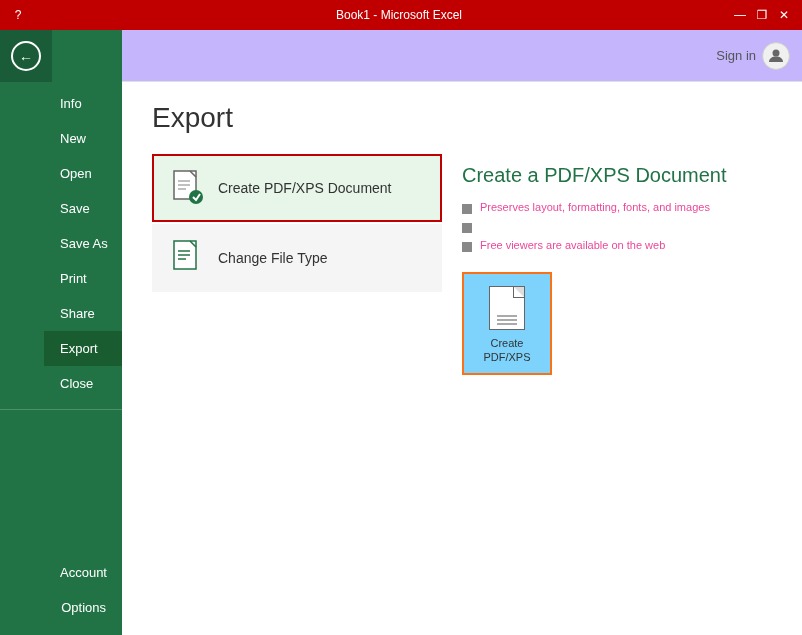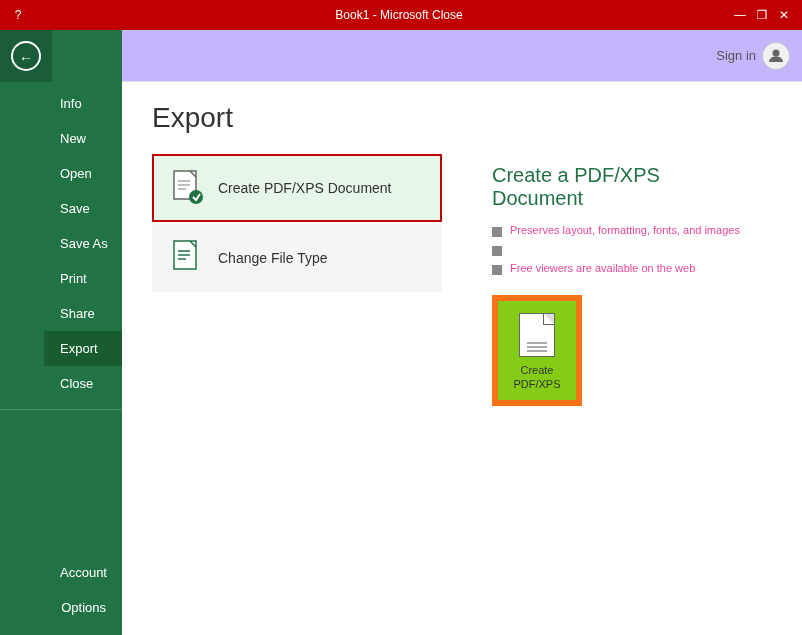--- a/index.html
+++ b/index.html
@@ -149,21 +149,20 @@
     }
     .page-title {
       font-size: 28px;
       font-weight: 300;
       color: #333;
       margin-bottom: 20px;
     }
     .export-body {
       display: flex;
       flex-direction: row;
-      gap: 30px;
     }
     .export-options {
       width: 290px;
       display: flex;
       flex-direction: column;
       gap: 2px;
     }
     .export-option {
       display: flex;
       align-items: center;
@@ -215,22 +214,22 @@
     }
     .bullet-icon {
       min-width: 10px;
       height: 10px;
       background: #888;
       margin-top: 3px;
       display: inline-block;
     }
     .create-pdf-btn {
       width: 90px;
-      border: 6px solid #f97316;
-      background: #84cc16;
+      border: 2px solid #f97316;
+      background: #7dd3fc;
       cursor: pointer;
       display: flex;
       flex-direction: column;
       align-items: center;
       padding: 12px 8px 8px;
       gap: 6px;
     }
     .pdf-file-icon {
       width: 36px;
       height: 44px;
@@ -282,21 +281,21 @@
       line-height: 1.3;
     }
   </style>
 </head>
 <body>
 
 <div class="title-bar">
   <div style="width:60px; display:flex; gap:4px; align-items:center;">
     <span class="title-bar-btn">?</span>
   </div>
-  <span class="title-bar-text">Book1 - Microsoft Close</span>
+  <span class="title-bar-text">Book1 - Microsoft Excel</span>
   <div class="title-bar-controls">
     <span class="title-bar-btn">—</span>
     <span class="title-bar-btn">❐</span>
     <span class="title-bar-btn">✕</span>
   </div>
 </div>
 
 <div class="app-container">
 
   <div class="sidebar">

